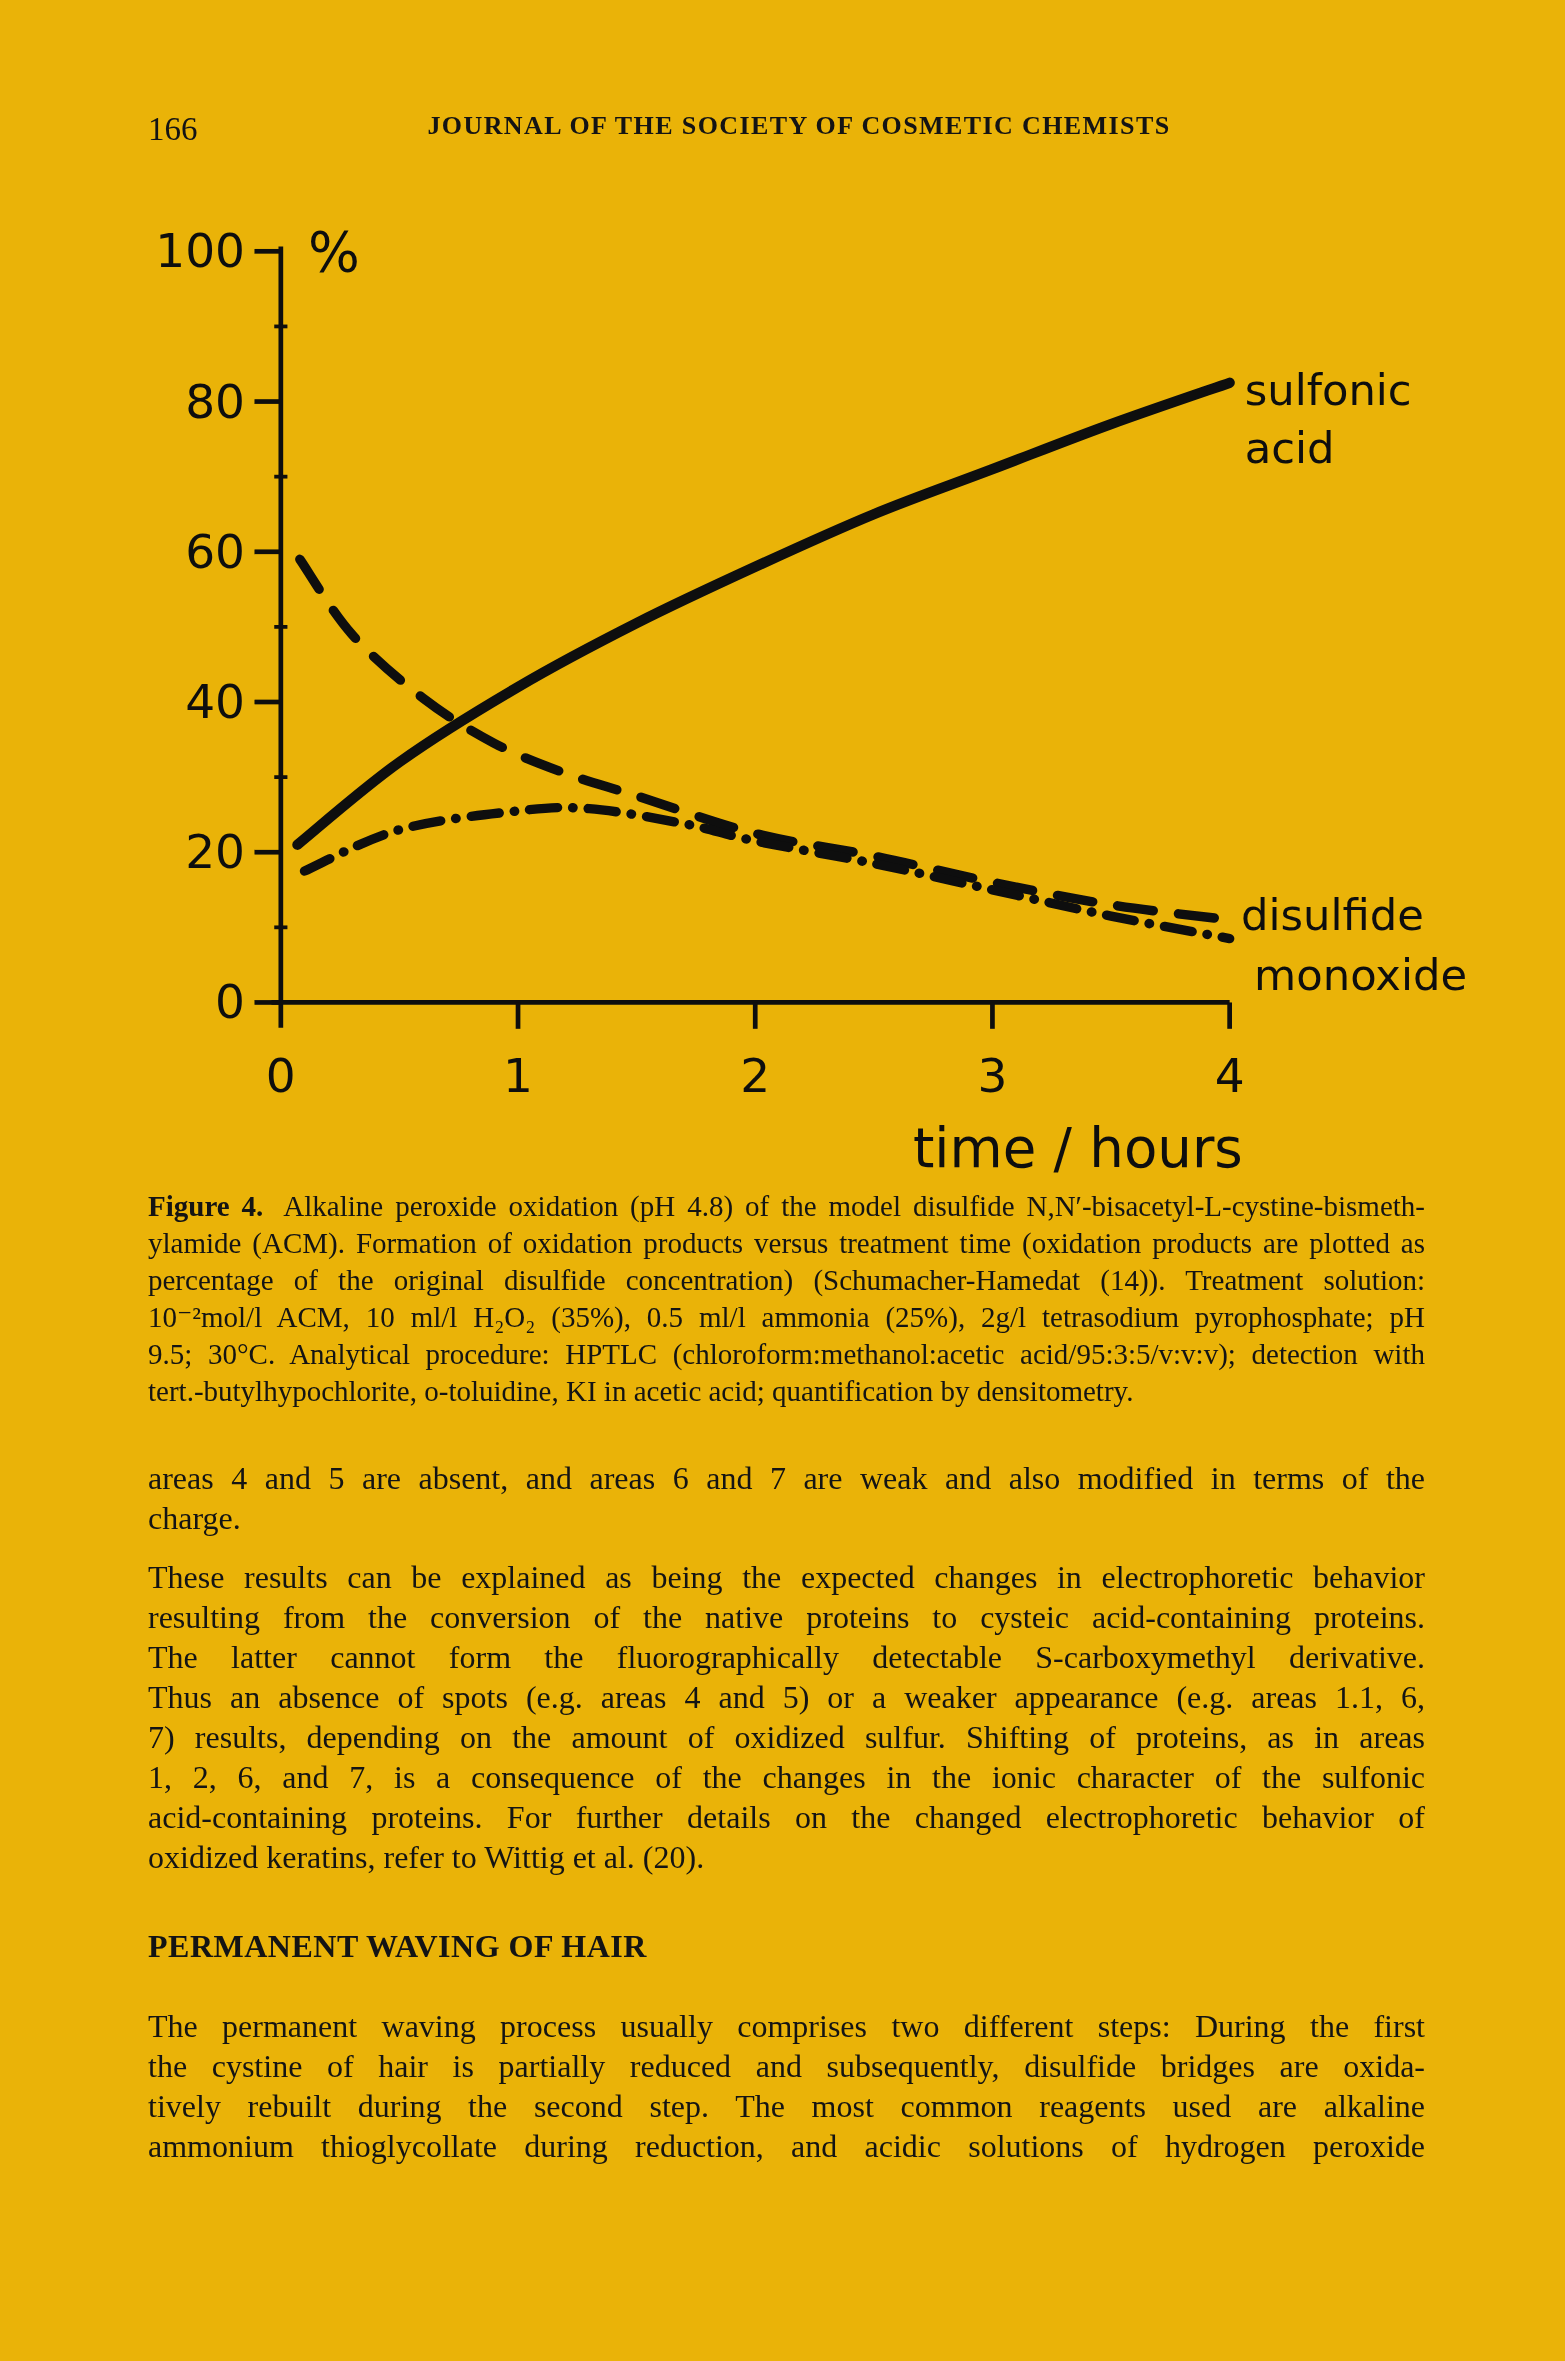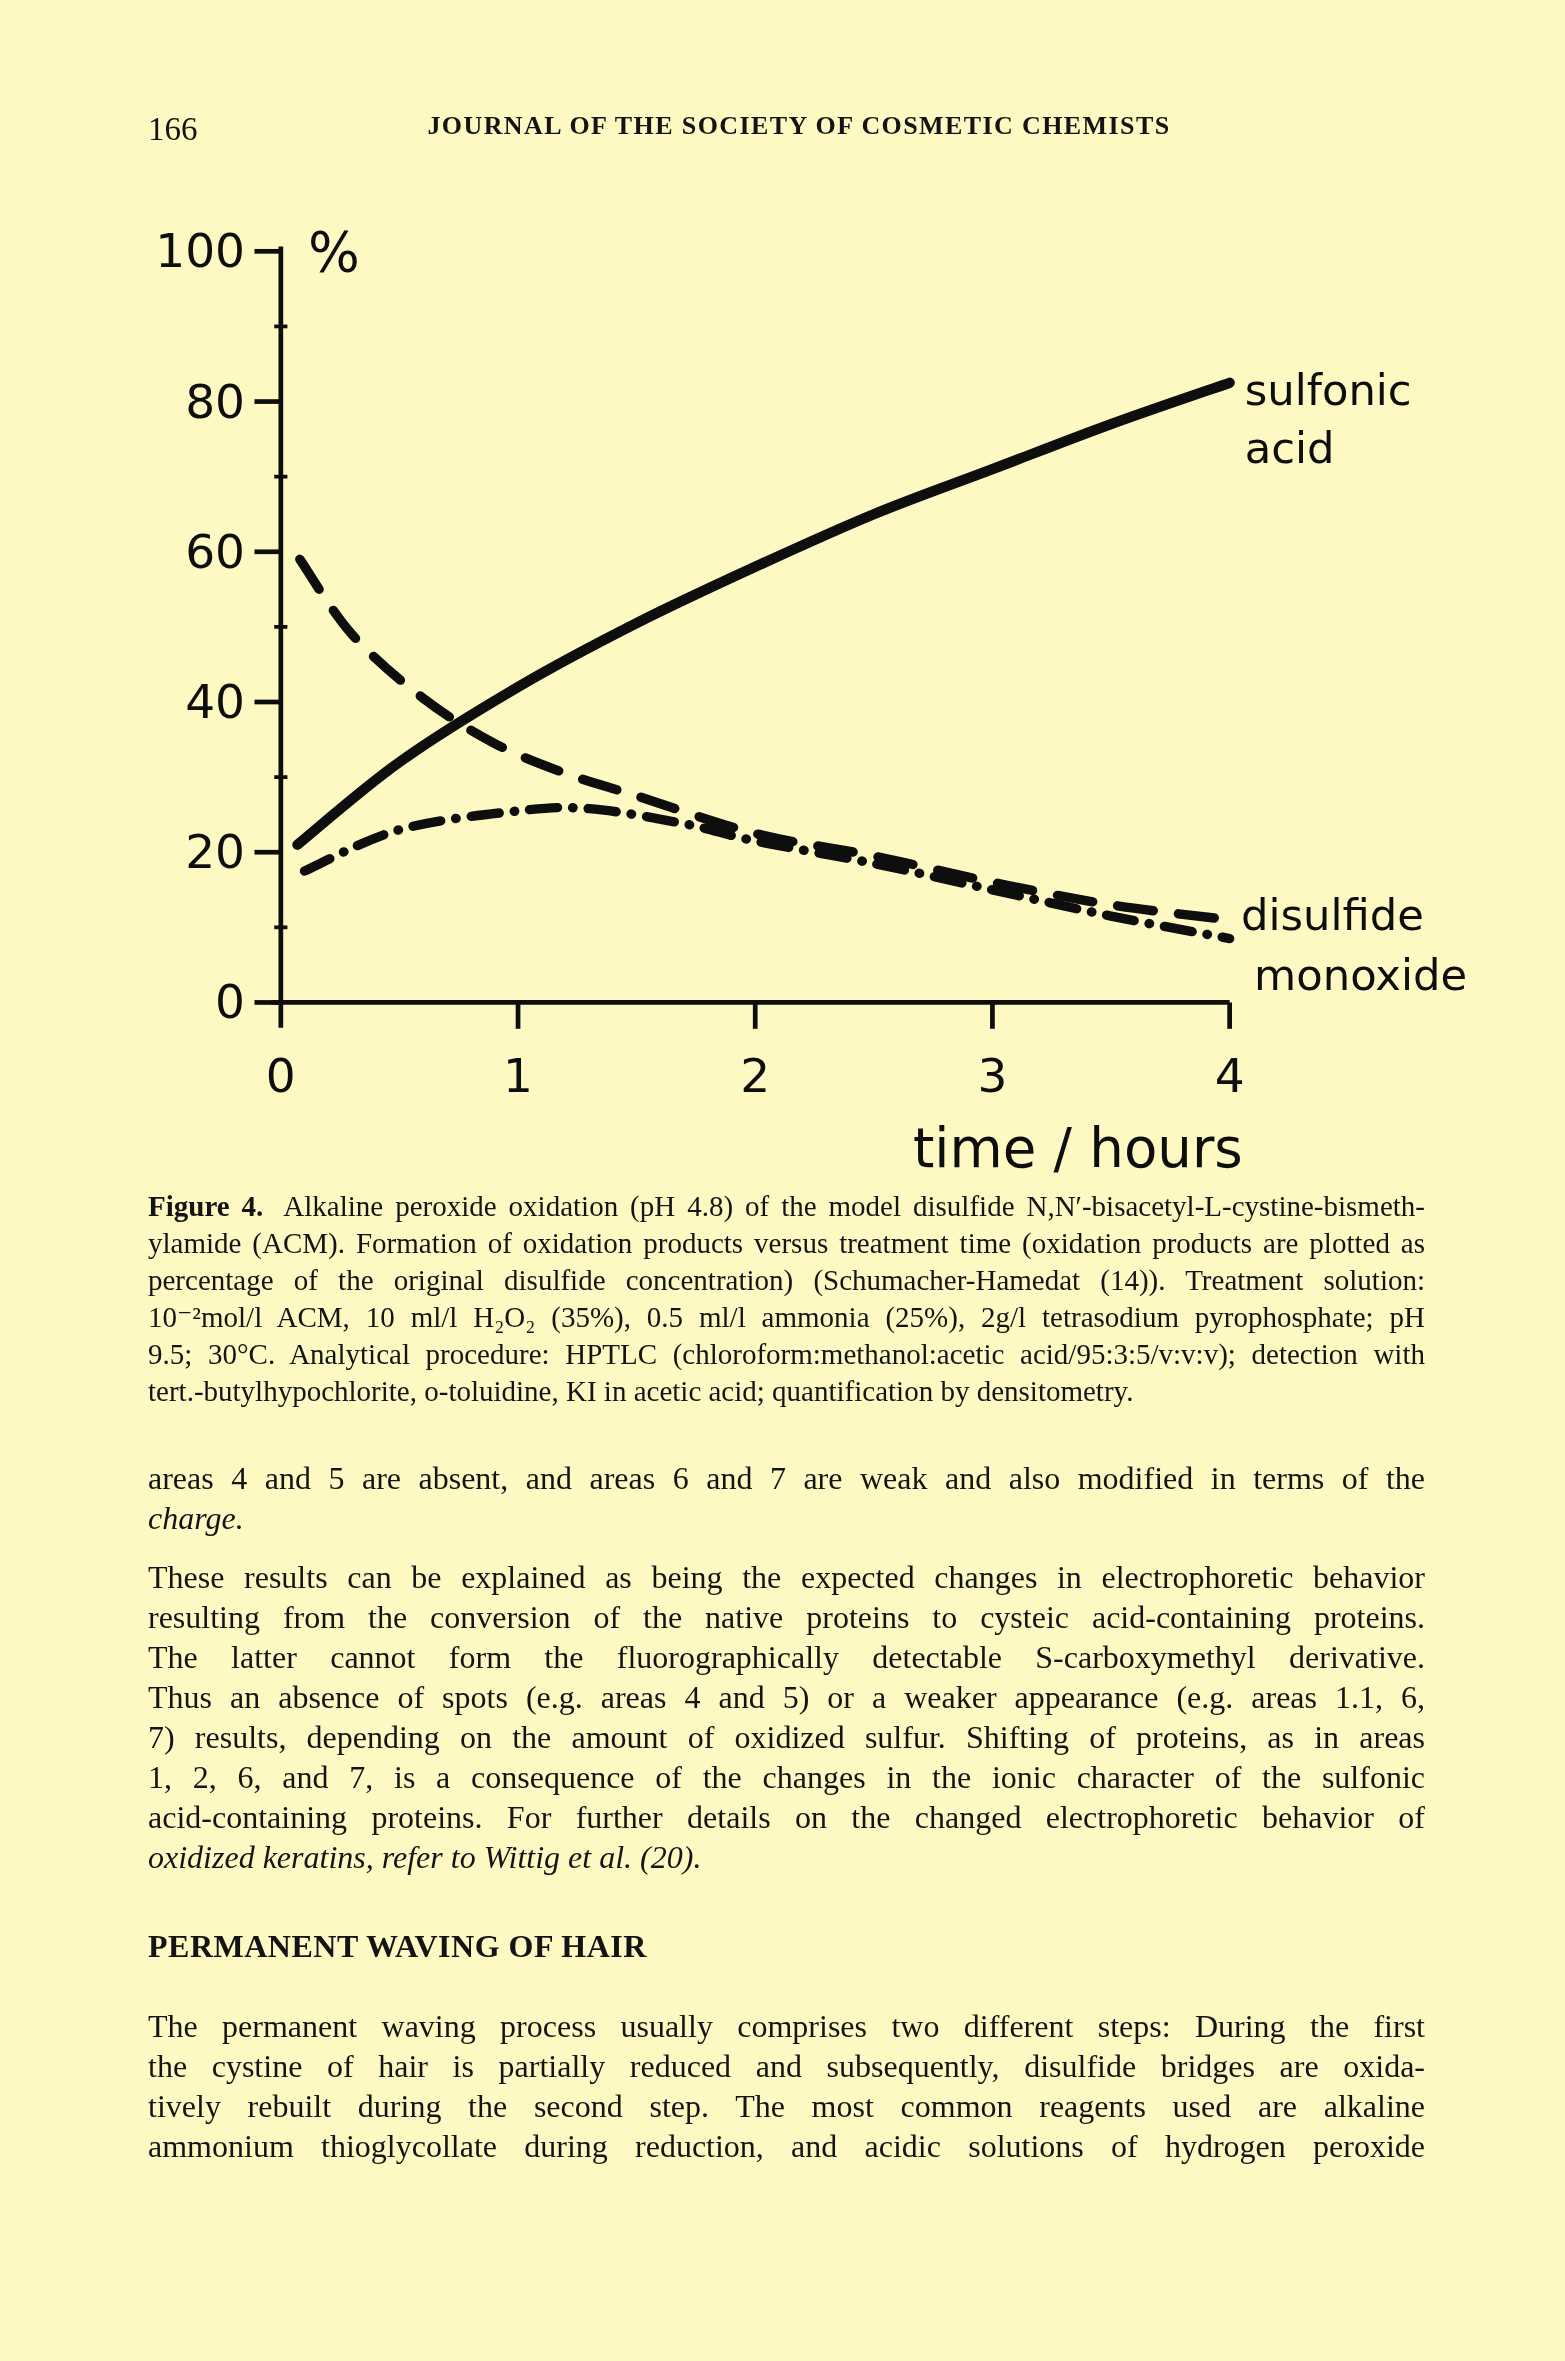--- a/index.html
+++ b/index.html
@@ -1,17 +1,17 @@
 <!DOCTYPE html>
 <html style="font-size:15px"><head>
 <meta charset="utf-8">
 <style>
   html,body{margin:0;padding:0;background:#8a8a8a;}
   .page{
-    position:relative;width:1566px;height:2362px;background:#fef9c3;
+    position:relative;width:1566px;height:2362px;background:#eab308;
     margin:0 auto;overflow:hidden;color:#141414;
     font-family:"Liberation Serif","DejaVu Serif",serif;
   }
   .page-number{position:absolute;left:148px;top:111px;font-size:33px;}
   .journal-title{position:absolute;left:16px;top:111px;width:100%;text-align:center;
     font-size:26px;letter-spacing:1.4px;font-weight:bold;}
   
   .chart-svg{position:absolute;left:0;top:0;}
   .chart-text{font-family:"DejaVu Sans",sans-serif;fill:#0e0e0e;}
   .unit-label{font-size:58px;}
@@ -23,21 +23,21 @@
   .caption{position:absolute;left:148px;top:1188px;width:1277px;
     font-size:29px;line-height:37px;}
   .cap-line{text-align:justify;text-align-last:justify;}
   .cap-line.last{text-align-last:left;}
   .cap-label{font-weight:bold;margin-right:20px;}
   
   .bodytext{position:absolute;left:148px;top:1458px;width:1277px;
     font-size:32px;line-height:40px;}
   .para{margin:0 0 19px 0;}
   .b-line{text-align:justify;text-align-last:justify;}
-  .b-line.nojust{text-align-last:left;font-style:italic;}
+  .b-line.nojust{text-align-last:left;}
   .section-heading{font-weight:bold;font-size:32px;letter-spacing:0.5px;
     margin:49px 0 40px 0;}
 </style>
 </head>
 <body>
 
 <div class="page">
 
   <div class="page-number">166</div>
   <div class="journal-title">JOURNAL OF THE SOCIETY OF COSMETIC CHEMISTS</div>

